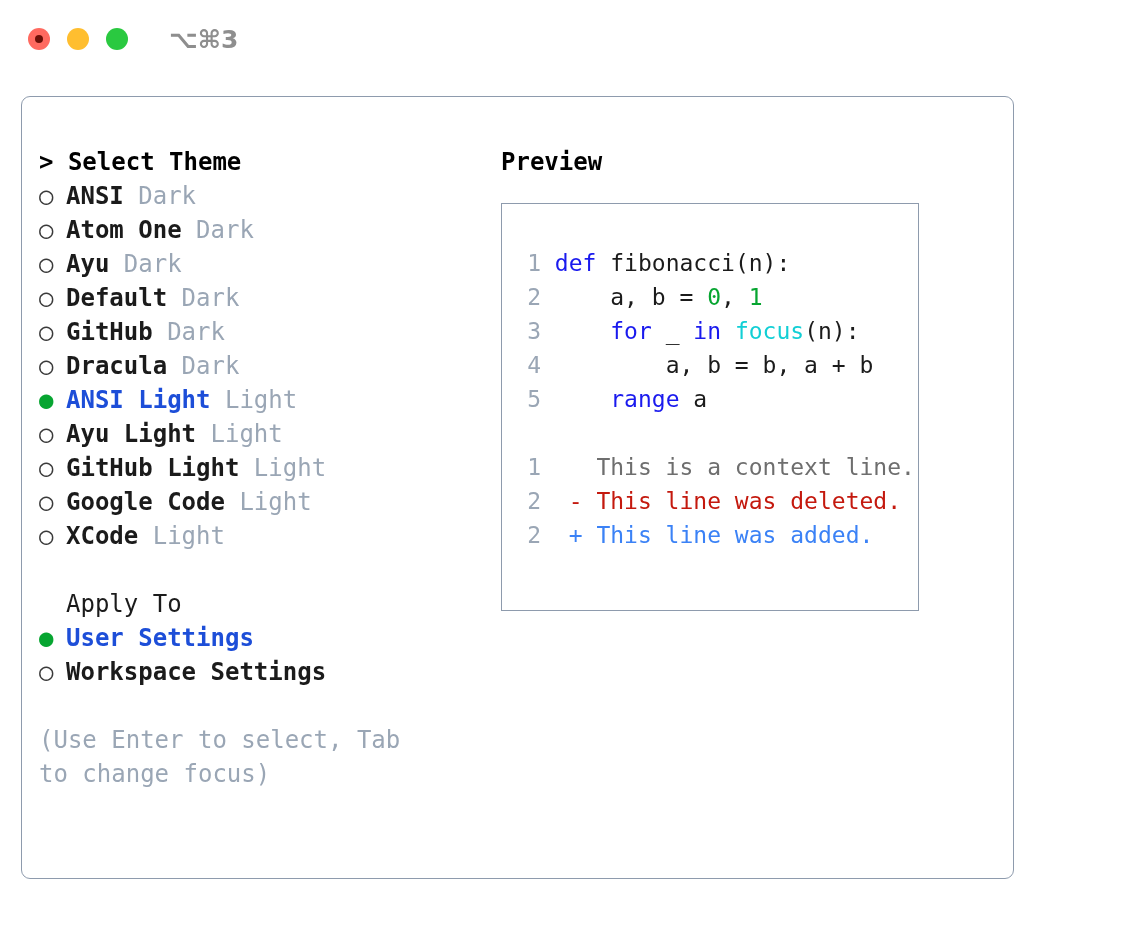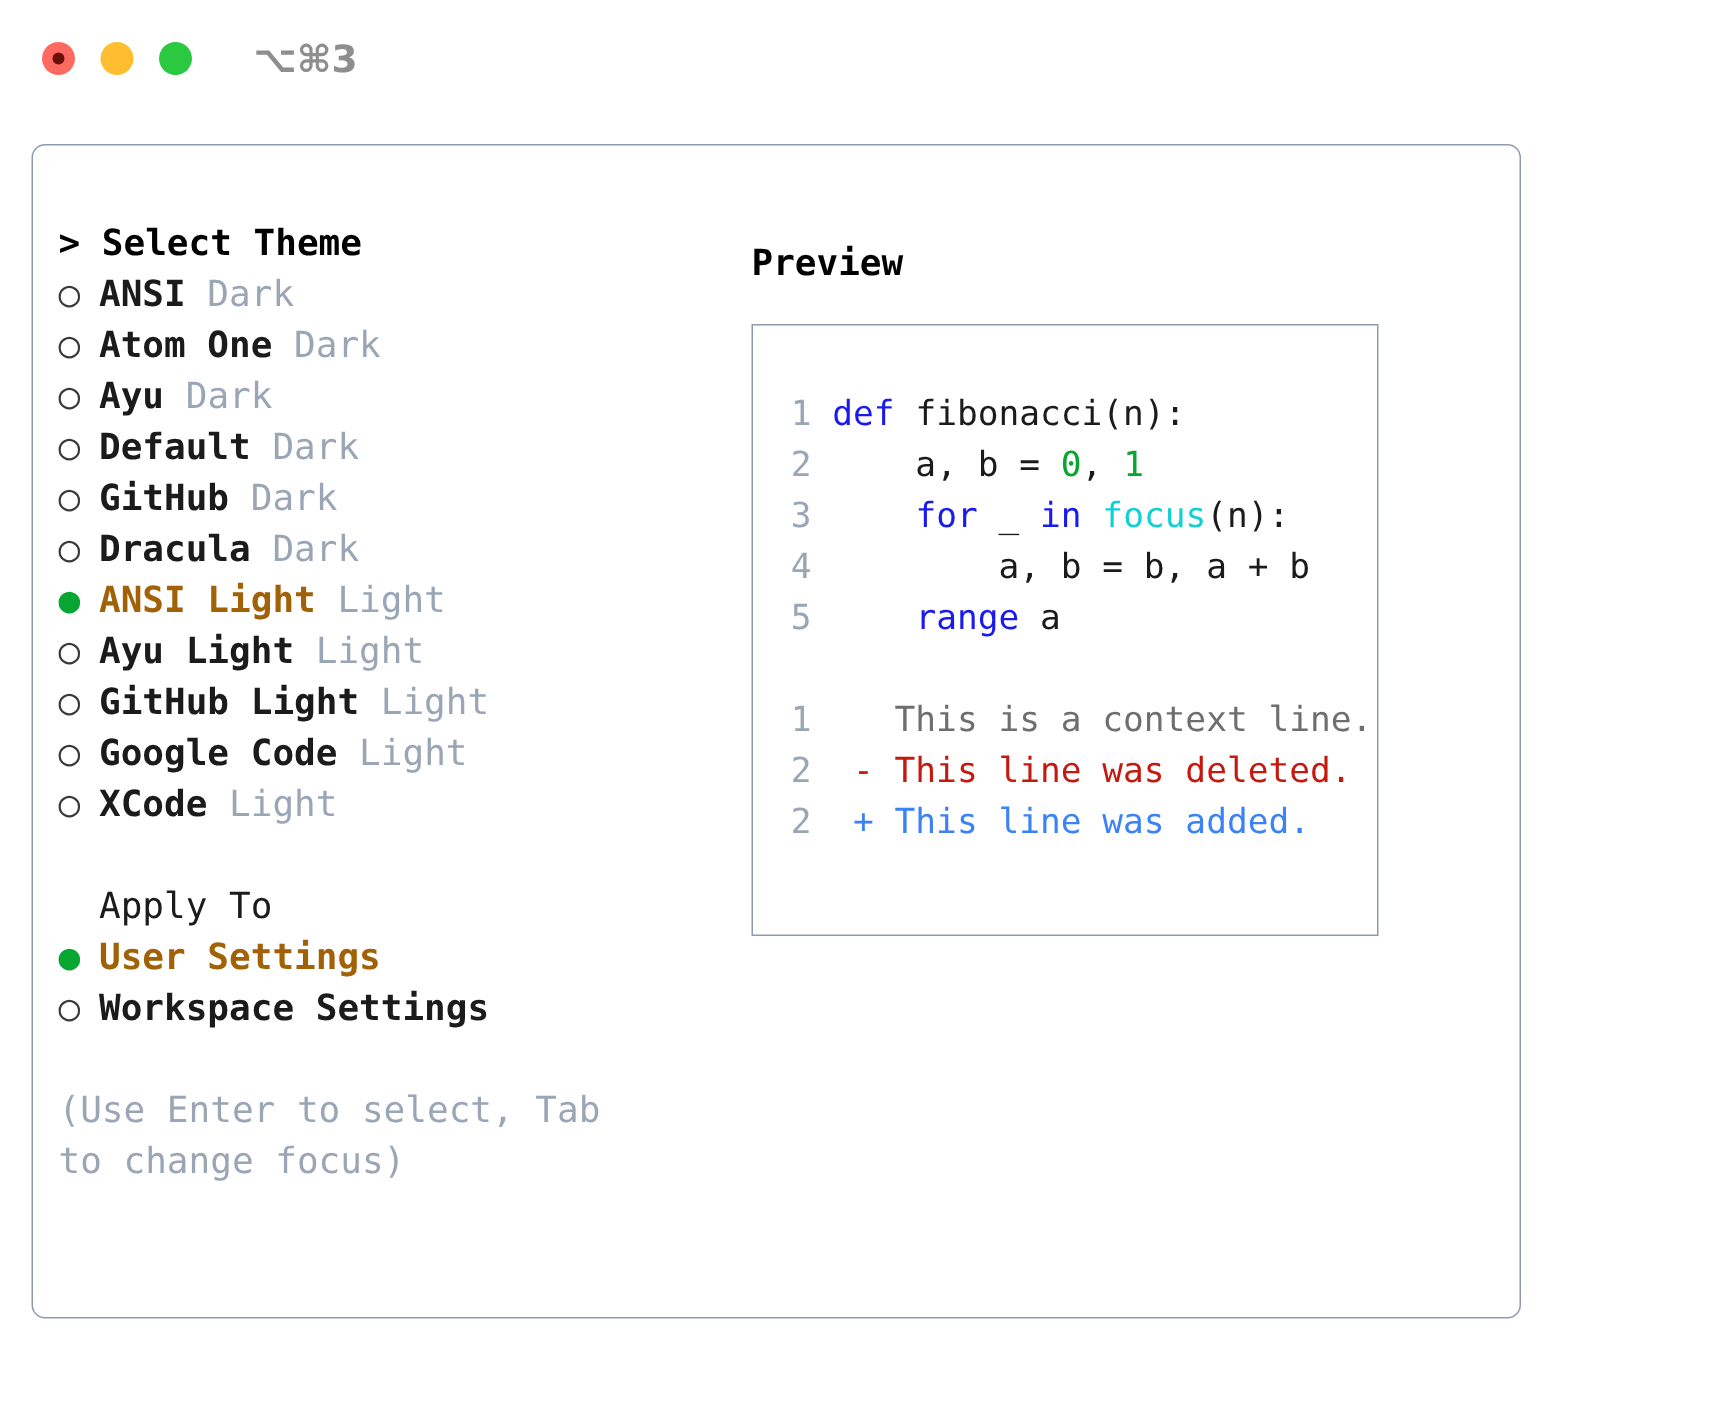--- a/index.html
+++ b/index.html
@@ -82,21 +82,20 @@
     position: absolute;
     left: 17px;
     top: 48px;
     width: 460px;
   }
   #preview-column {
     position: absolute;
     left: 479px;
     top: 48px;
     width: 500px;
-    margin-top: 13px;
   }
 
   .head-line {
     font-size: 24px;
     font-weight: bold;
     color: #000000;
     height: 34px;
     line-height: 34px;
     white-space: pre;
   }
@@ -112,21 +111,21 @@
   .bullet {
     display: inline-block;
     width: 27px;
     color: #3a3a3a;
   }
   .bullet.selected { color: #07a531; }
   .opt-name {
     font-weight: bold;
     color: #1b1b1b;
   }
-  .opt-row.selected .opt-name { color: #a16207; }
+  .opt-row.selected .opt-name { color: #1d4ed8; }
   .opt-suffix {
     color: #9aa6b5;
     font-weight: normal;
     text-align: right;
   }
 
   .spacer-row { height: 34px; }
 
   #apply-to-header {
     font-size: 24px;

